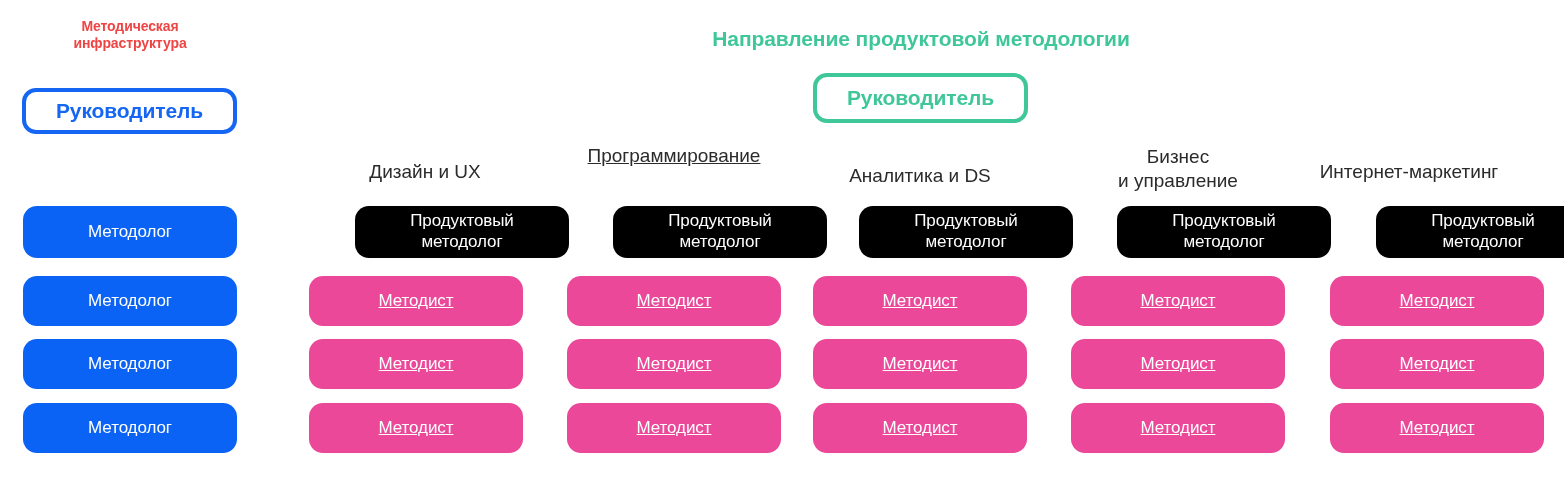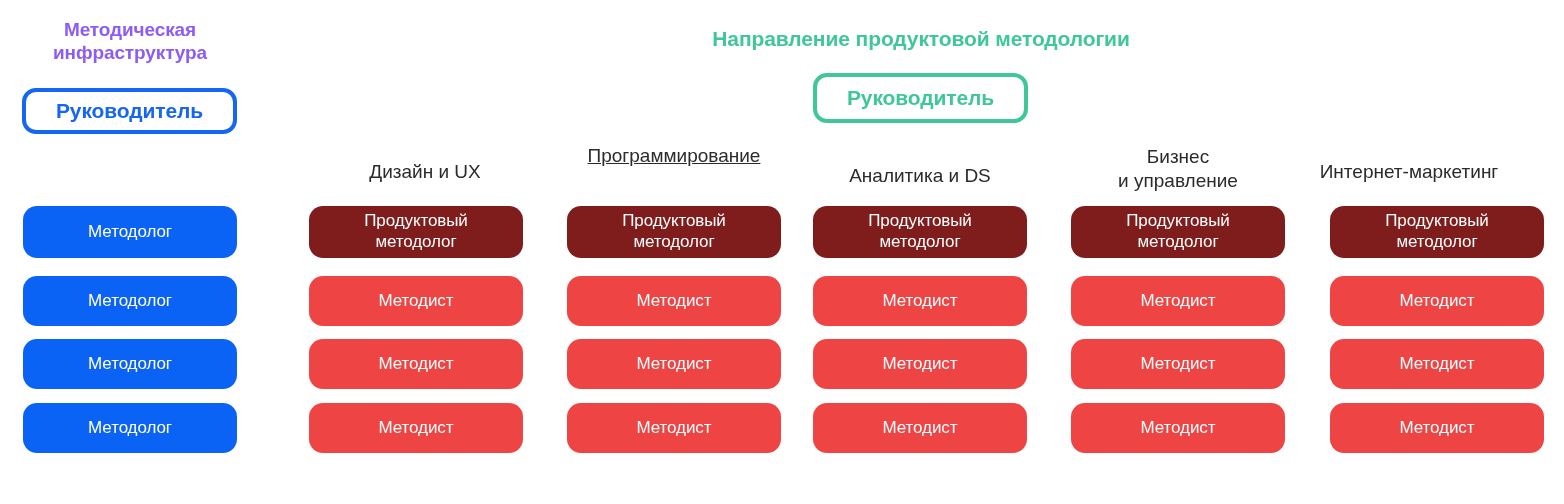--- a/index.html
+++ b/index.html
@@ -27,22 +27,22 @@
     position: absolute;
     font-weight: bold;
     line-height: 1.22;
     text-align: center;
     white-space: pre-line;
   }
   .section-title.left {
     left: 12px;
     top: 18px;
     width: 236px;
-    font-size: 19px;
-    color: #8b5cf6;
+    font-size: 14px;
+    color: #ef4444;
     letter-spacing: -0.1px;
   }
   .section-title.right {
     left: 600px;
     top: 26px;
     width: 642px;
     font-size: 21px;
     color: #3fc79a;
     letter-spacing: -0.1px;
   }
@@ -99,22 +99,22 @@
     justify-content: center;
     text-align: center;
     border-radius: 14px;
     color: #ffffff;
     font-size: 17px;
     line-height: 1.22;
     white-space: pre-line;
     letter-spacing: -0.1px;
   }
   .card.blue  { background: #0b63f6; }
-  .card.green { background: #7f1d1d; }
-  .card.pink  { background: #ef4444; }
+  .card.green { background: #000000; margin-left: 46px; }
+  .card.pink  { background: #ec4899; text-decoration: underline; }
 </style>
 </head>
 <body>
 
 <div class="canvas">
 
   <div class="section-title left">Методическая
 инфраструктура</div>
 
   <div class="section-title right">Направление продуктовой методологии</div>

